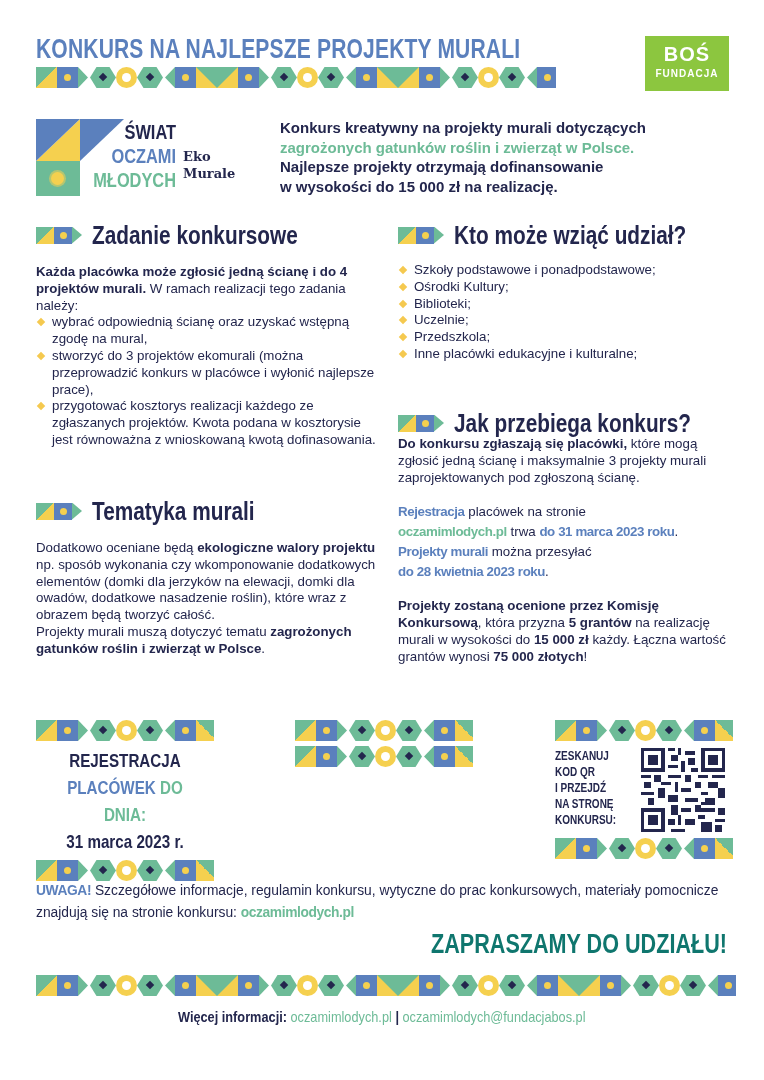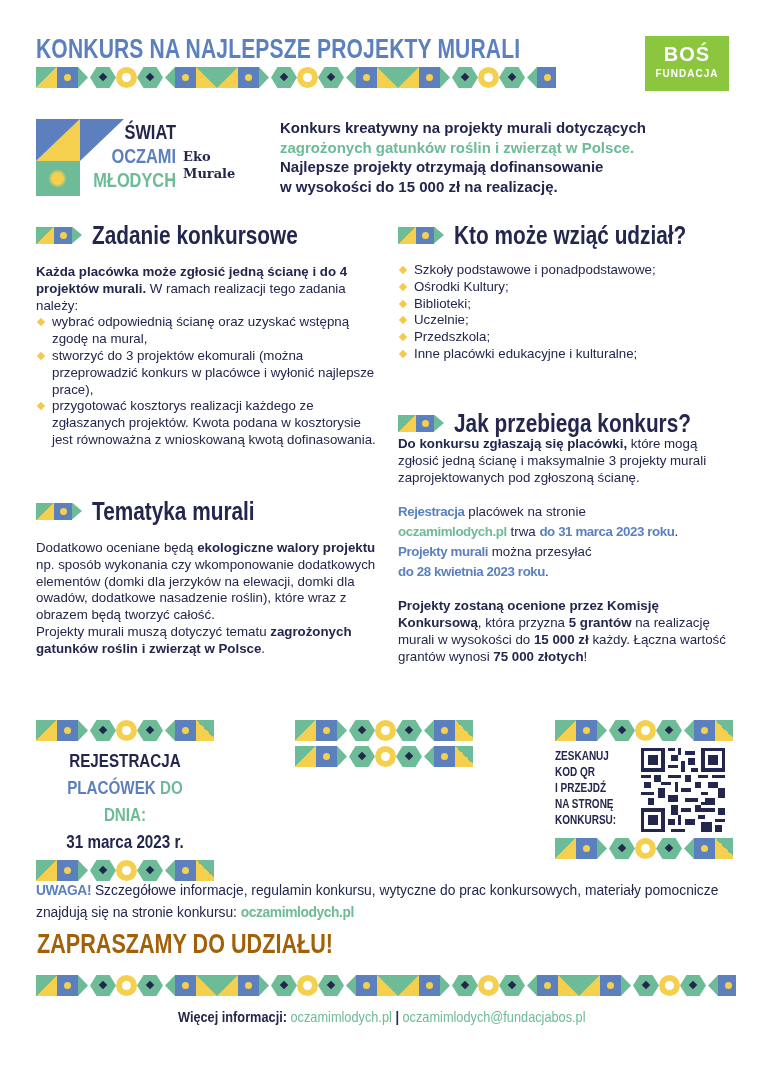--- a/index.html
+++ b/index.html
@@ -75,21 +75,21 @@
   .hl { font-family: "Liberation Sans", sans-serif; font-weight: 700; letter-spacing: -0.4px; }
 
   
   .info-box { text-align: center; font-family: "Liberation Sans", sans-serif; font-weight: 700; }
   .info-box .line { font-size: 19px; line-height: 27px; display: block; transform: scaleX(0.8); }
 
   .qr-label { font-family: "Liberation Sans", sans-serif; font-weight: 700; font-size: 12.5px; line-height: 16px; color: #23264d; transform: scaleX(0.8); transform-origin: left top; }
   .qr { width: 84px; height: 84px; }
 
   .uwaga { left: 36px; top: 880px; width: 700px; font-family: "Liberation Sans", sans-serif; font-size: 13.8px; line-height: 22px; color: #23264d; }
-  .zapraszamy { left: 0; top: 929px; width: 764px; text-align: left; font-family: "Liberation Sans", sans-serif; font-weight: 700; font-size: 27px; color: #a16207; }
+  .zapraszamy { left: 0; top: 929px; width: 764px; text-align: right; font-family: "Liberation Sans", sans-serif; font-weight: 700; font-size: 27px; color: #0f766e; }
   .zapraszamy span { display: inline-block; transform: scaleX(0.8); }
   .footer { left: 0; top: 1008px; width: 764px; text-align: center; font-family: "Liberation Sans", sans-serif; font-size: 15px; }
   .footer span.inner { display: inline-block; transform: scaleX(0.85); }
 </style>
 </head>
 <body>
 
 <div class="abs main-title">KONKURS NA NAJLEPSZE PROJEKTY MURALI</div>
 
 <div class="abs bos-logo">

